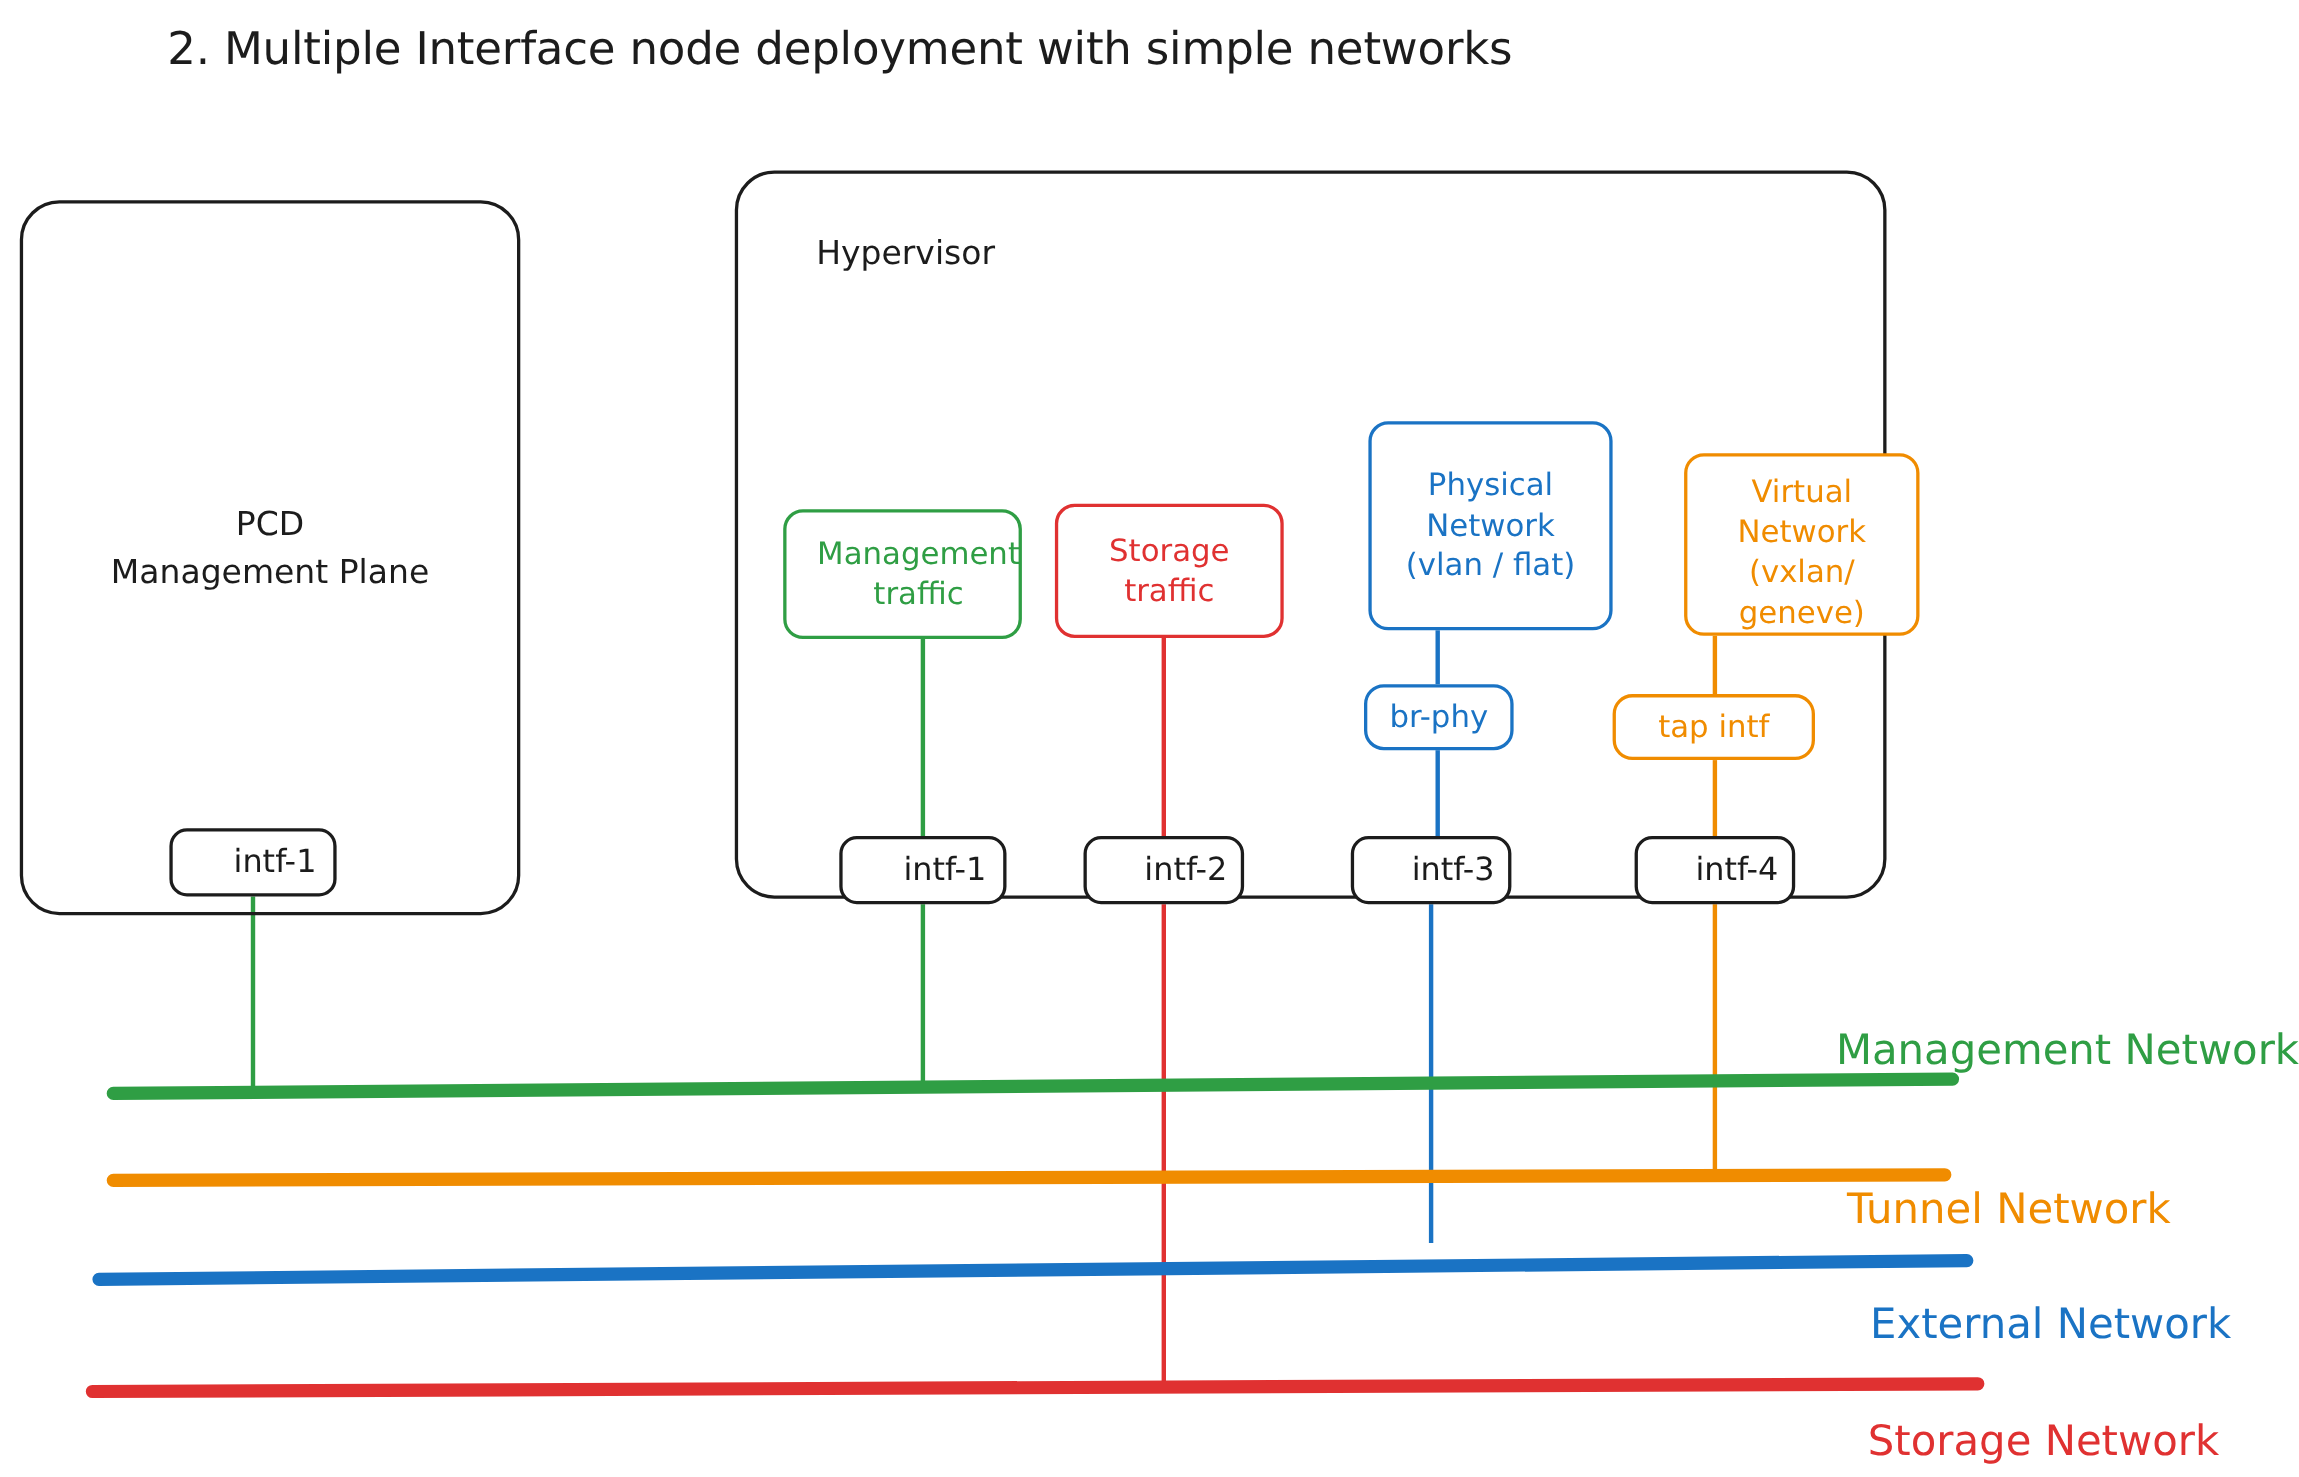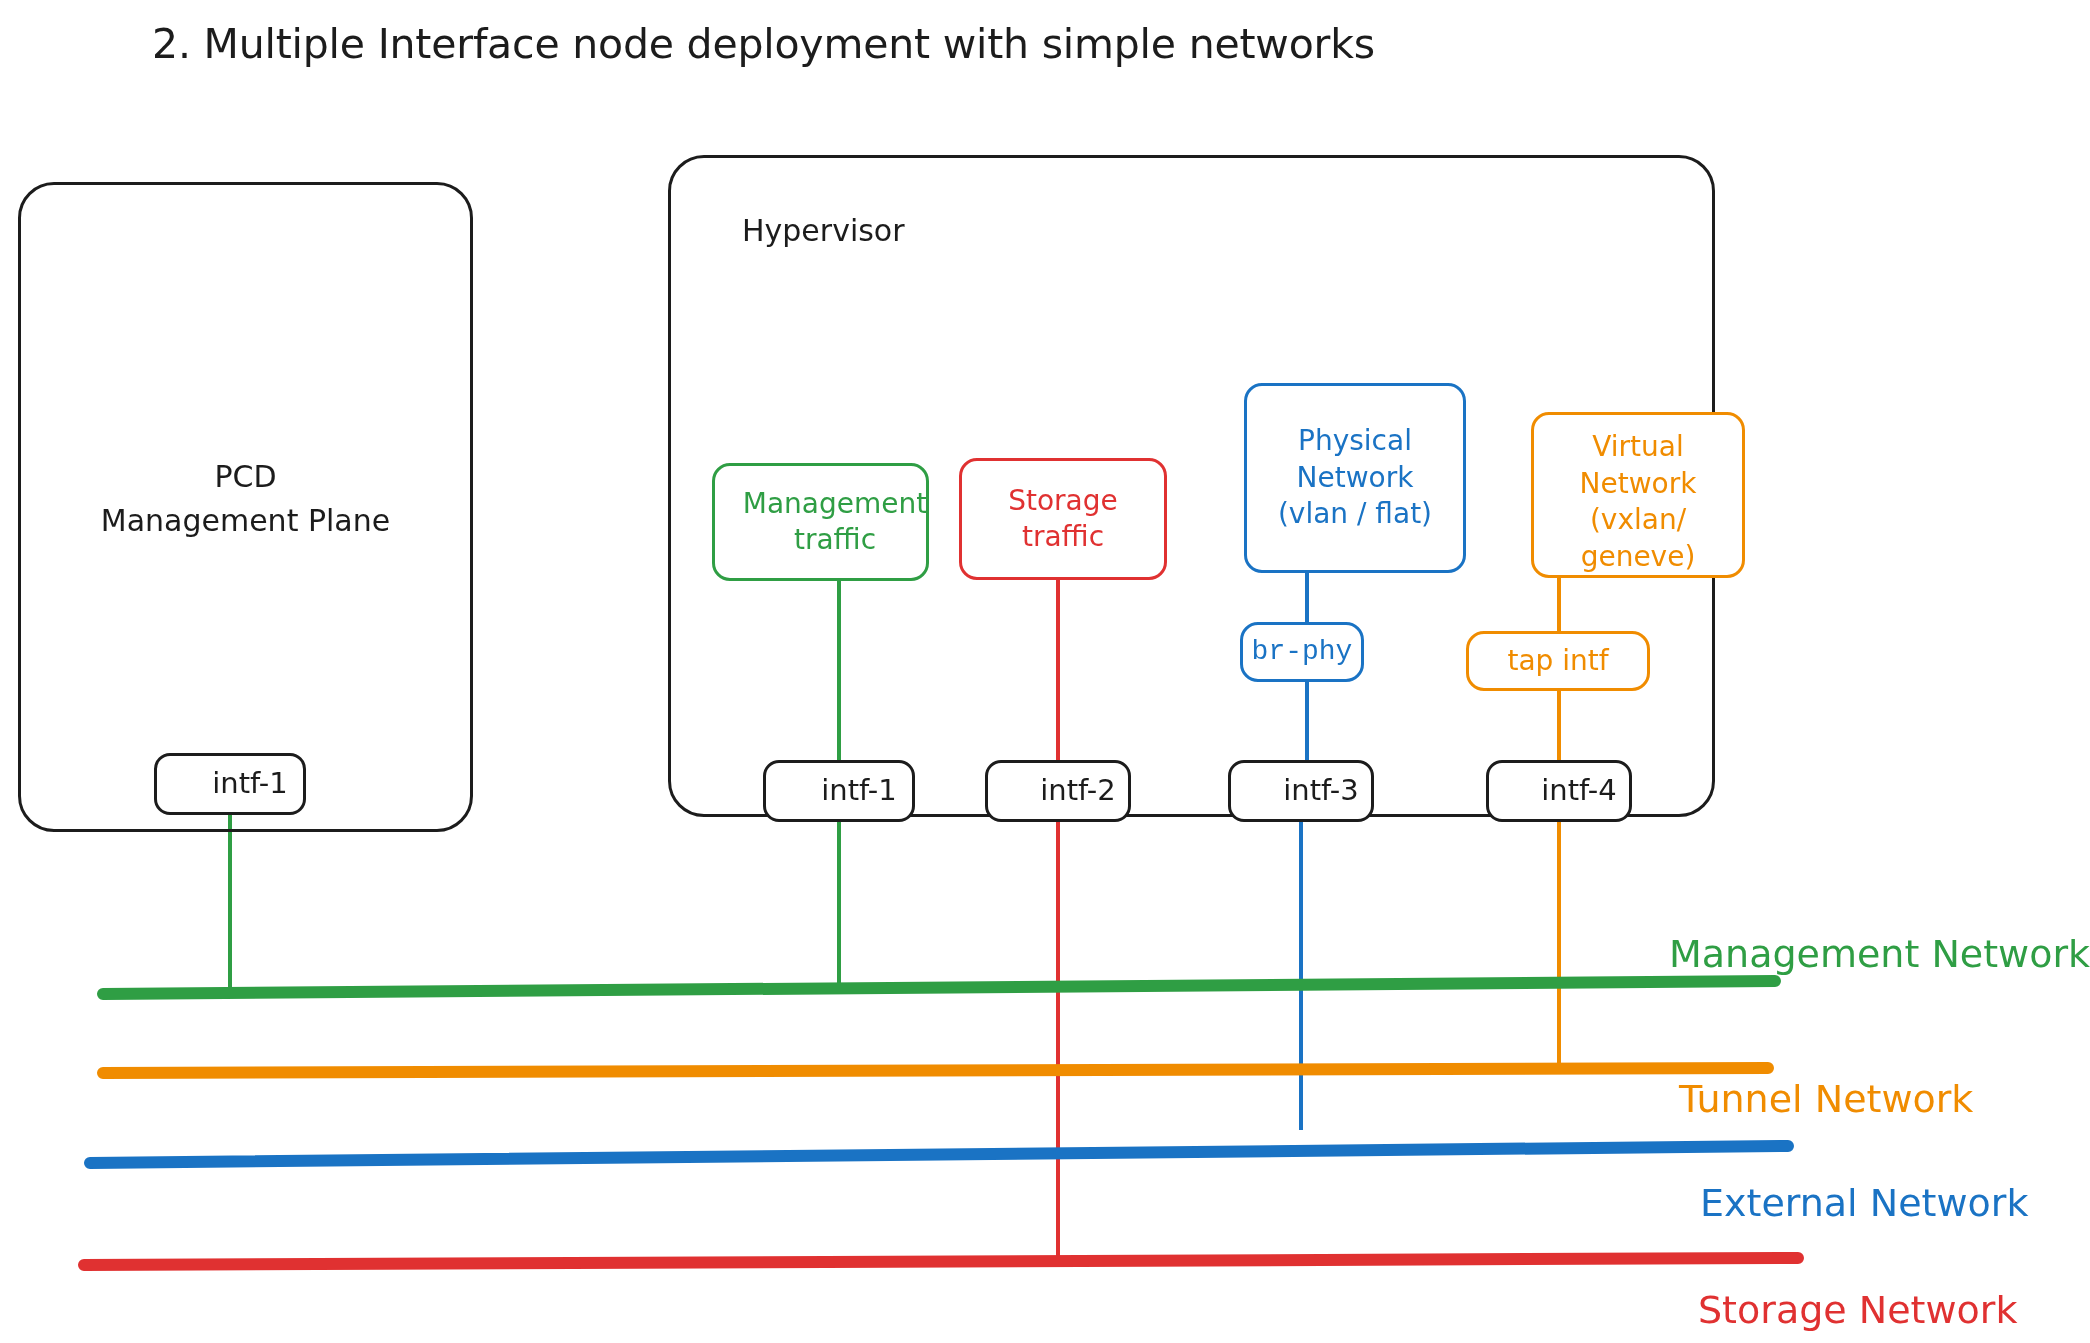--- a/index.html
+++ b/index.html
@@ -86,21 +86,21 @@
   .node.orange { border-color: #f08c00; color: #f08c00; }
   .node.dark   { border-color: #1c1c1c; color: #1c1c1c; }
 
   
   #mgmt-traffic { left: 712px; top: 463px; width: 217px; height: 118px; font-size: 28px; padding-left: 29px; }
   #stor-traffic { left: 959px; top: 458px; width: 208px; height: 122px; font-size: 28px; }
   #phys-net     { left: 1196px; top: 383px; width: 222px; height: 190px; font-size: 28px; margin-left: 48px; }
   #virt-net     { left: 1531px; top: 412px; width: 214px; height: 166px; font-size: 28px; align-items: flex-end; }
 
   
-  #br-phy   { left: 1240px; top: 622px; width: 124px; height: 60px; font-size: 28px; font-family: Liberation Mono, monospace; }
+  #br-phy   { left: 1240px; top: 622px; width: 136px; height: 60px; font-size: 28px; }
   #tap-intf { left: 1466px; top: 631px; width: 184px; height: 60px; font-size: 28px; }
 
   
   .intf {
     font-size: 29px;
     height: 62px;
     border-radius: 16px;
     padding-left: 40px;
   }
   #intf-pcd { left: 154px;  top: 753px; width: 152px; }

